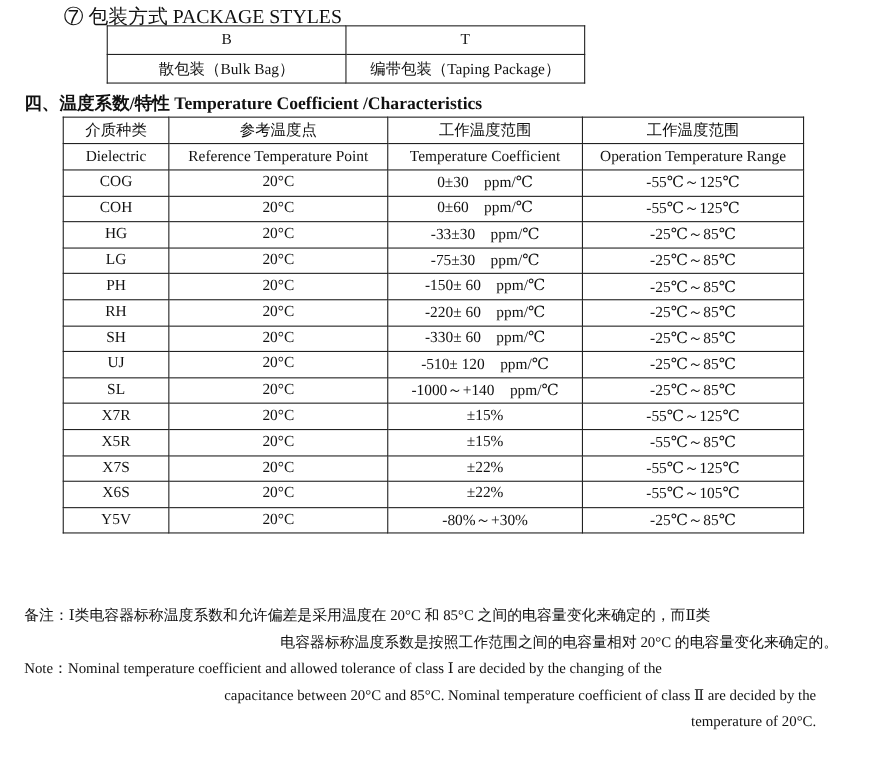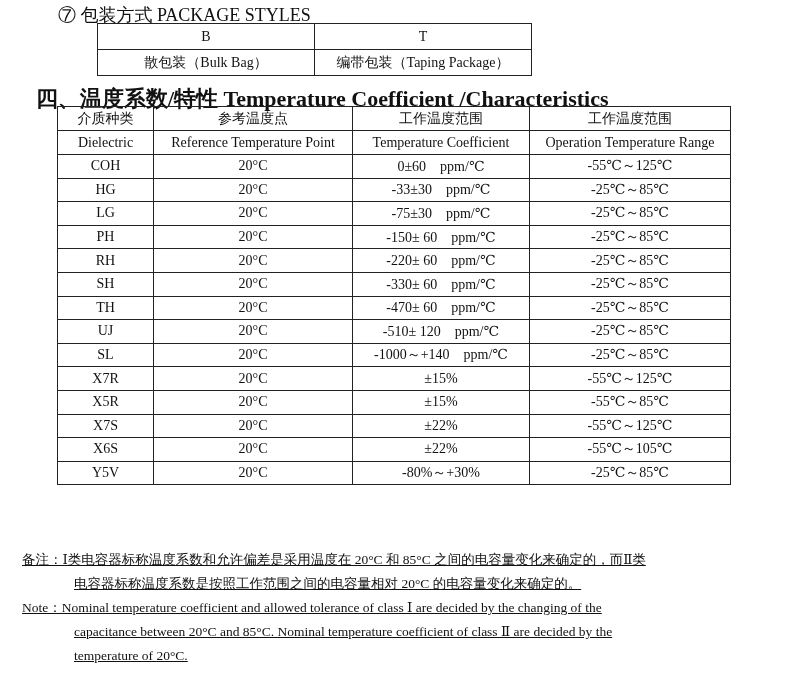--- a/index.html
+++ b/index.html
@@ -2,31 +2,31 @@
 <html><head>
 <meta charset="utf-8">
 <style>
   html, body { margin:0; padding:0; background:#ffffff; }
   body { width:800px; height:688px; position:relative; overflow:hidden;
          font-family:"Liberation Serif","DejaVu Serif",serif; color:#111; }
   .abs { position:absolute; }
   #pkg-heading { left:58px; top:3px; font-size:18px; white-space:nowrap; }
   #pkg-table { left:97px; top:23px; border-collapse:collapse; }
   #pkg-table td { border:1px solid #222; text-align:center; font-size:14px; padding:0; height:25px; }
-  #sec-heading { left:36px; top:84px; font-size:22px; font-weight:bold; white-space:nowrap; }
+  #sec-heading { left:22px; top:84px; font-size:16px; font-weight:bold; white-space:nowrap; }
   #main-table { left:57px; top:106px; border-collapse:collapse; }
   #main-table td, #main-table th { border:1px solid #222; text-align:center; font-size:14px;
          font-weight:normal; padding:0; white-space:nowrap; }
   #main-table thead th { height:23px; }
   #main-table tbody td { height:22.6px; }
   .gap { display:inline-block; width:14px; }
-  .note { left:22px; font-size:13.5px; line-height:24px;text-decoration:underline; }
+  .note { left:22px; font-size:13.5px; line-height:24px; }
   #note-cn { top:548px; width:740px; }
   #note-en { top:596px; width:720px; text-align:justify; }
-  .indent { padding-left:52px; display:block; }
+  .indent { padding-left:52px; display:block;text-align:right; }
   .first { display:block; }
 </style>
 </head>
 <body>
 
 <div id="pkg-heading" class="abs">⑦ 包装方式 PACKAGE STYLES</div>
 
 <table id="pkg-table" class="abs">
   <tbody>
       <tr>
@@ -51,20 +51,26 @@
       <th style="width:200px">工作温度范围</th>
     </tr>
     <tr>
       <th>Dielectric</th>
       <th>Reference Temperature Point</th>
       <th>Temperature Coefficient</th>
       <th>Operation Temperature Range</th>
     </tr>
   </thead>
   <tbody id="rows">
+  <tr>
+    <td>COG</td>
+    <td>20°C</td>
+    <td><span>0±30</span><span class="gap"></span><span>ppm/℃</span></td>
+    <td>-55℃～125℃</td>
+  </tr>
 
   <tr>
     <td>COH</td>
     <td>20°C</td>
     <td><span>0±60</span><span class="gap"></span><span>ppm/℃</span></td>
     <td>-55℃～125℃</td>
   </tr>
 
   <tr>
     <td>HG</td>
@@ -94,26 +100,20 @@
     <td>-25℃～85℃</td>
   </tr>
 
   <tr>
     <td>SH</td>
     <td>20°C</td>
     <td><span>-330± 60</span><span class="gap"></span><span>ppm/℃</span></td>
     <td>-25℃～85℃</td>
   </tr>
 
-  <tr>
-    <td>TH</td>
-    <td>20°C</td>
-    <td><span>-470± 60</span><span class="gap"></span><span>ppm/℃</span></td>
-    <td>-25℃～85℃</td>
-  </tr>
 
   <tr>
     <td>UJ</td>
     <td>20°C</td>
     <td><span>-510± 120</span><span class="gap"></span><span>ppm/℃</span></td>
     <td>-25℃～85℃</td>
   </tr>
 
   <tr>
     <td>SL</td>

